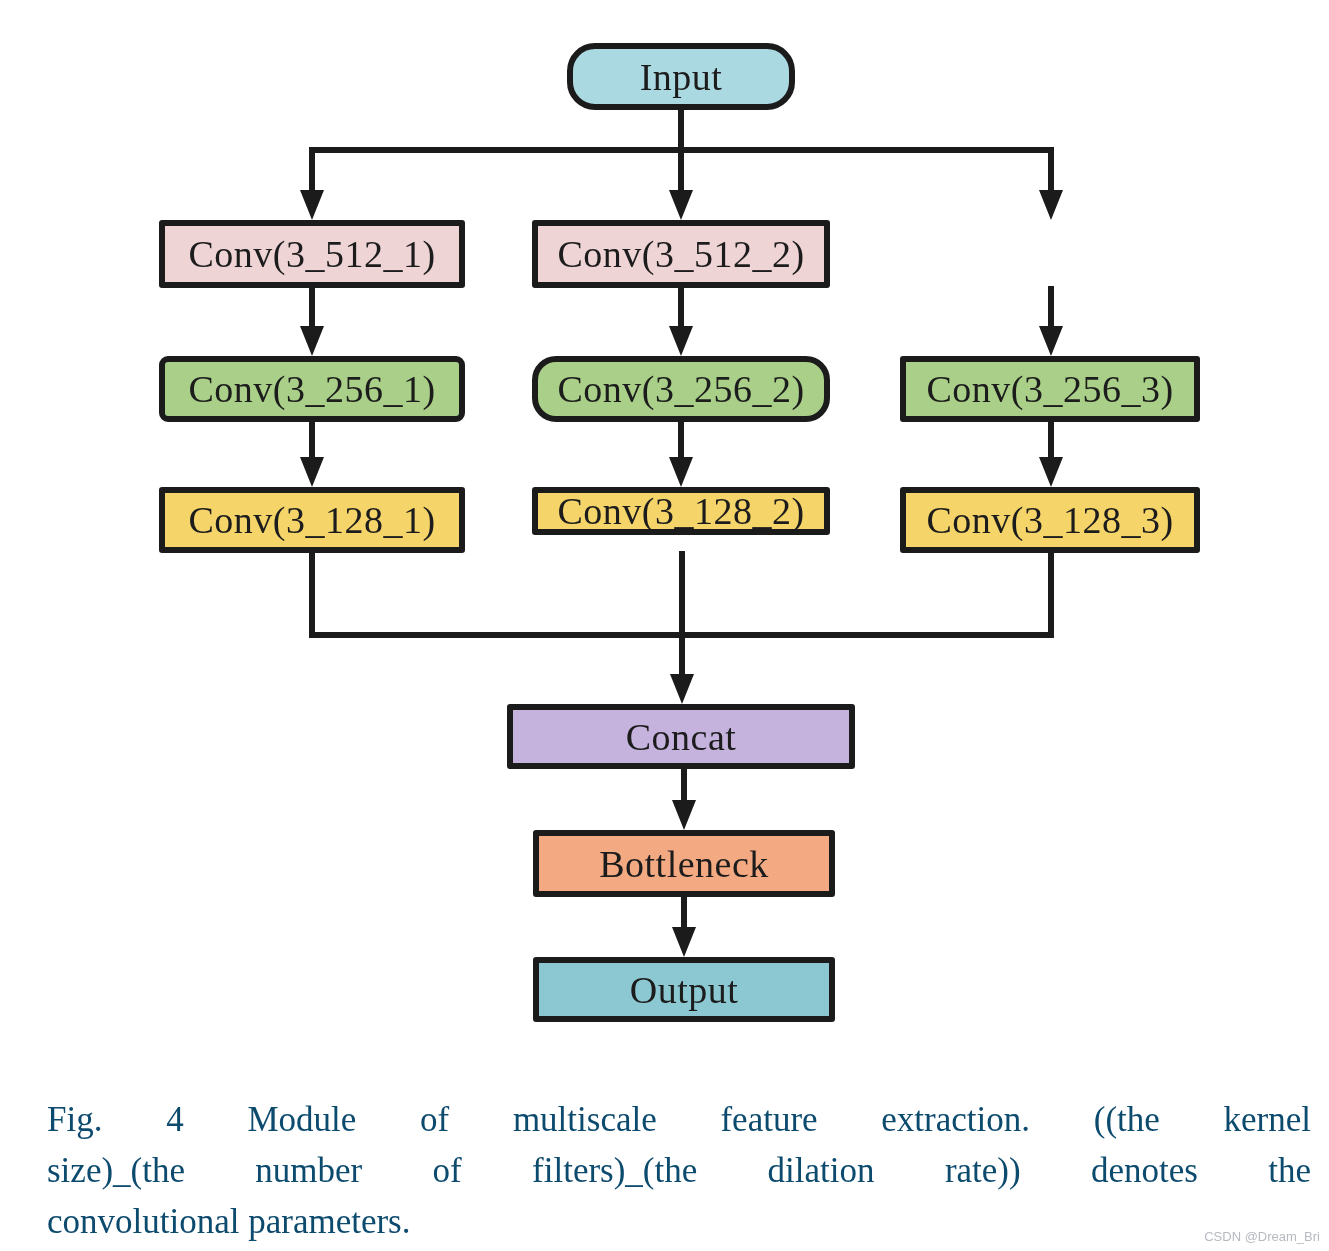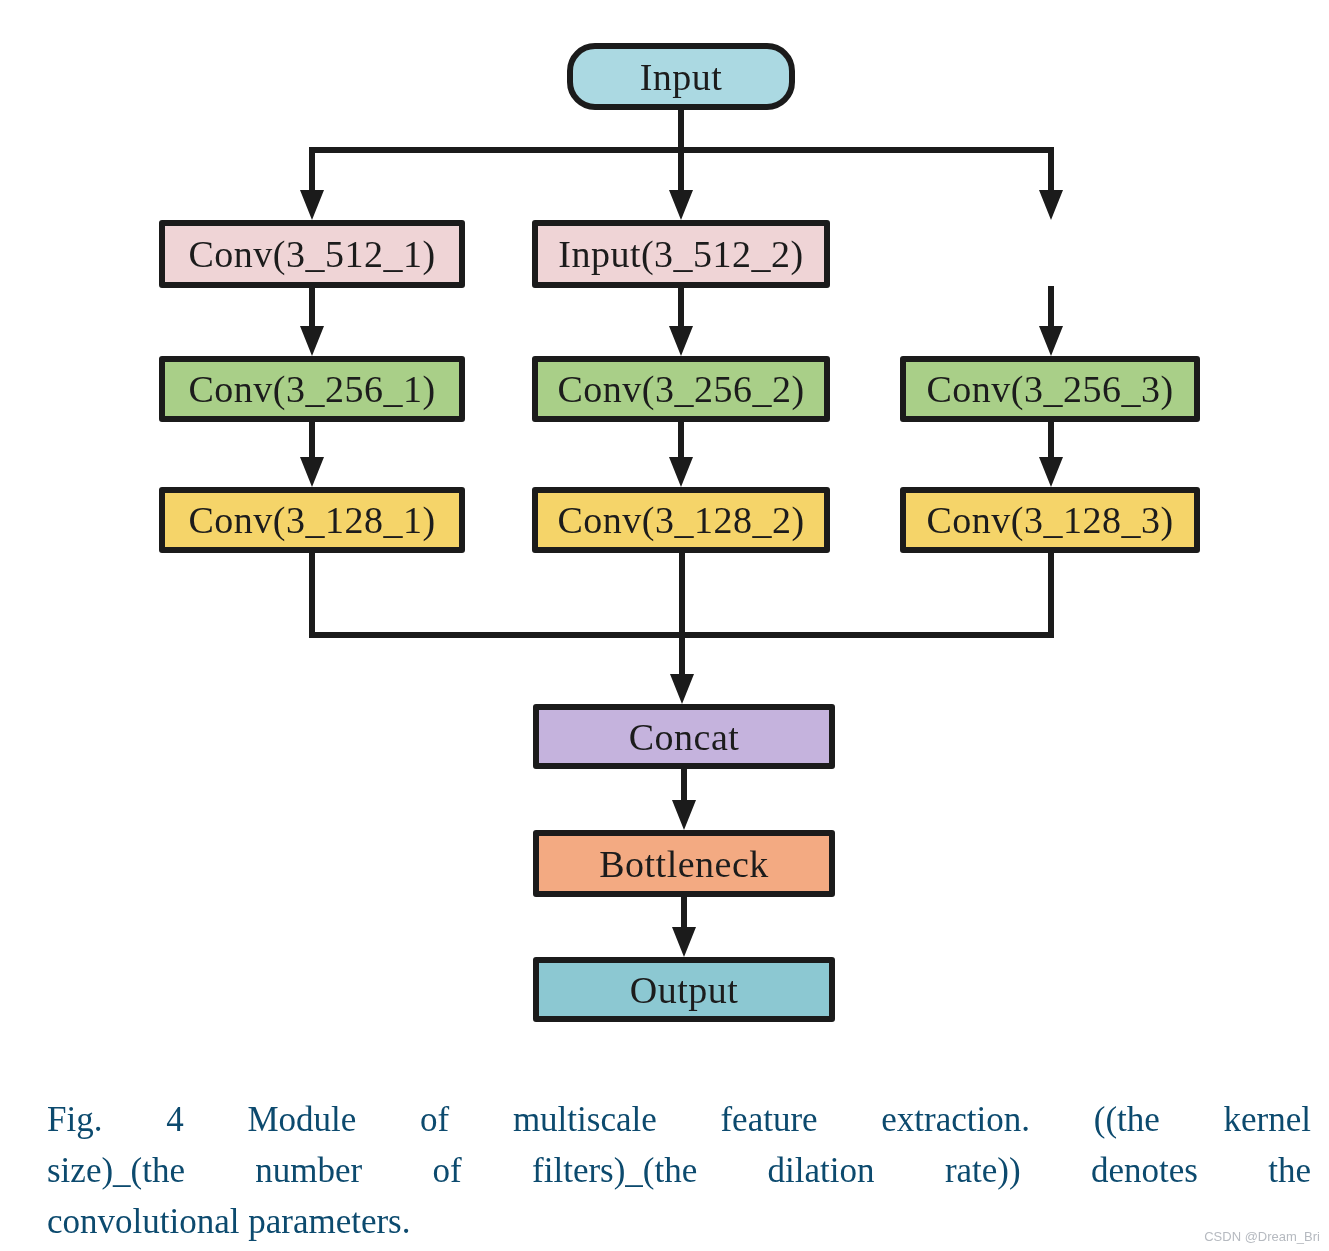--- a/index.html
+++ b/index.html
@@ -120,31 +120,31 @@
     </g>
     <g>
       <path d="M684 895 V929"></path>
       <polygon points="672,927 696,927 684,957"></polygon>
     </g>
   </svg>
 
   <div class="node node--input" style="left:567px; top:43px; width:228px; height:67px;border-radius:28px;">Input</div>
 
   <div class="node node--conv512" style="left:159px; top:220px; width:306px; height:68px;">Conv(3_512_1)</div>
-  <div class="node node--conv512" style="left:532px; top:220px; width:298px; height:68px;">Input(3_512_2)</div>
+  <div class="node node--conv512" style="left:532px; top:220px; width:298px; height:68px;">Conv(3_512_2)</div>
 
-  <div class="node node--conv256" style="left:159px; top:356px; width:306px; height:66px;">Conv(3_256_1)</div>
-  <div class="node node--conv256" style="left:532px; top:356px; width:298px; height:66px;">Conv(3_256_2)</div>
+  <div class="node node--conv256" style="left:159px; top:356px; width:306px; height:66px;border-radius:9px;">Conv(3_256_1)</div>
+  <div class="node node--conv256" style="left:532px; top:356px; width:298px; height:66px;border-radius:24px;">Conv(3_256_2)</div>
   <div class="node node--conv256" style="left:900px; top:356px; width:300px; height:66px;">Conv(3_256_3)</div>
 
   <div class="node node--conv128" style="left:159px; top:487px; width:306px; height:66px;">Conv(3_128_1)</div>
-  <div class="node node--conv128" style="left:532px; top:487px; width:298px; height:66px;">Conv(3_128_2)</div>
+  <div class="node node--conv128" style="left:532px; top:487px; width:298px; height:48px;">Conv(3_128_2)</div>
   <div class="node node--conv128" style="left:900px; top:487px; width:300px; height:66px;">Conv(3_128_3)</div>
 
-  <div class="node node--concat" style="left:533px; top:704px; width:302px; height:65px;">Concat</div>
+  <div class="node node--concat" style="left:507px; top:704px; width:348px; height:65px;">Concat</div>
   <div class="node node--output" style="left:533px; top:957px; width:302px; height:65px;">Output</div>
   <div class="node node--bottleneck" style="left:533px; top:830px; width:302px; height:67px;">Bottleneck</div>
 
   <div class="caption">
     <div class="caption-line justified">Fig. 4   Module of multiscale feature extraction. ((the kernel</div>
     <div class="caption-line justified">size)_(the number of filters)_(the dilation rate)) denotes the</div>
     <div class="caption-line">convolutional parameters.</div>
   </div>
 
   <div class="watermark">CSDN @Dream_Bri</div>

